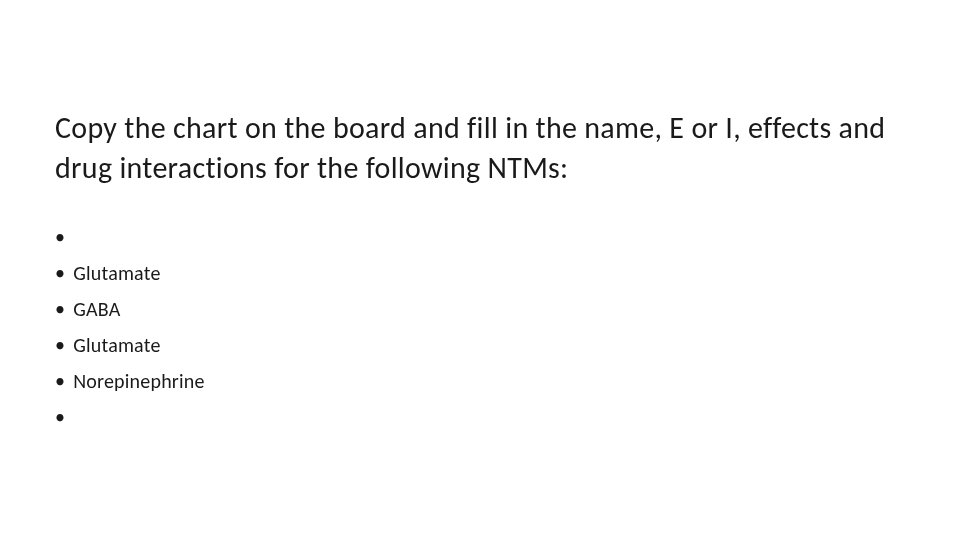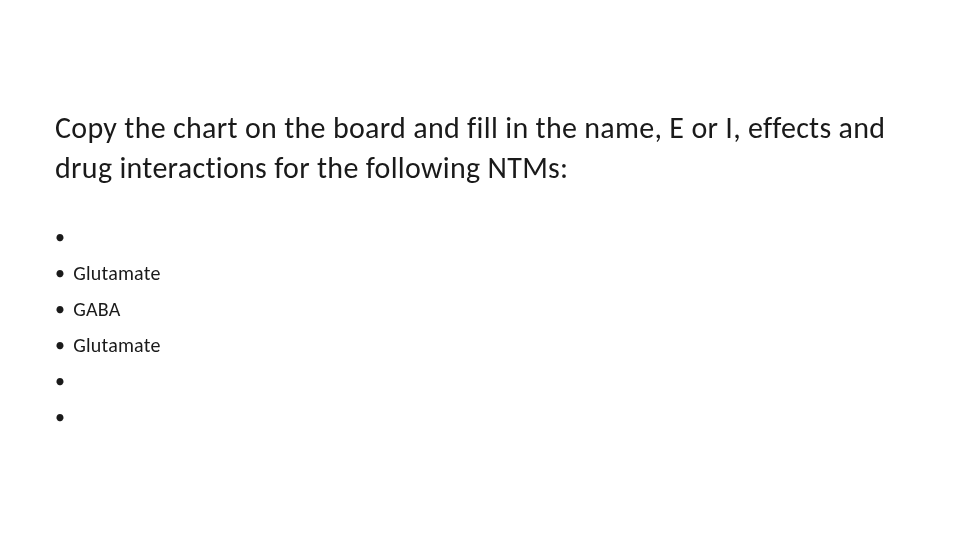--- a/index.html
+++ b/index.html
@@ -74,18 +74,19 @@
     <li class="bullet-item">
       <span class="bullet-dot">•</span>
       <span>GABA</span>
     </li>
     <li class="bullet-item">
       <span class="bullet-dot">•</span>
       <span>Glutamate</span>
     </li>
     <li class="bullet-item">
       <span class="bullet-dot">•</span>
+      <span>Norepinephrine</span>
     </li>
     <li class="bullet-item">
       <span class="bullet-dot">•</span>
     </li>
   </ul>
 </div>
 
 </body></html>

